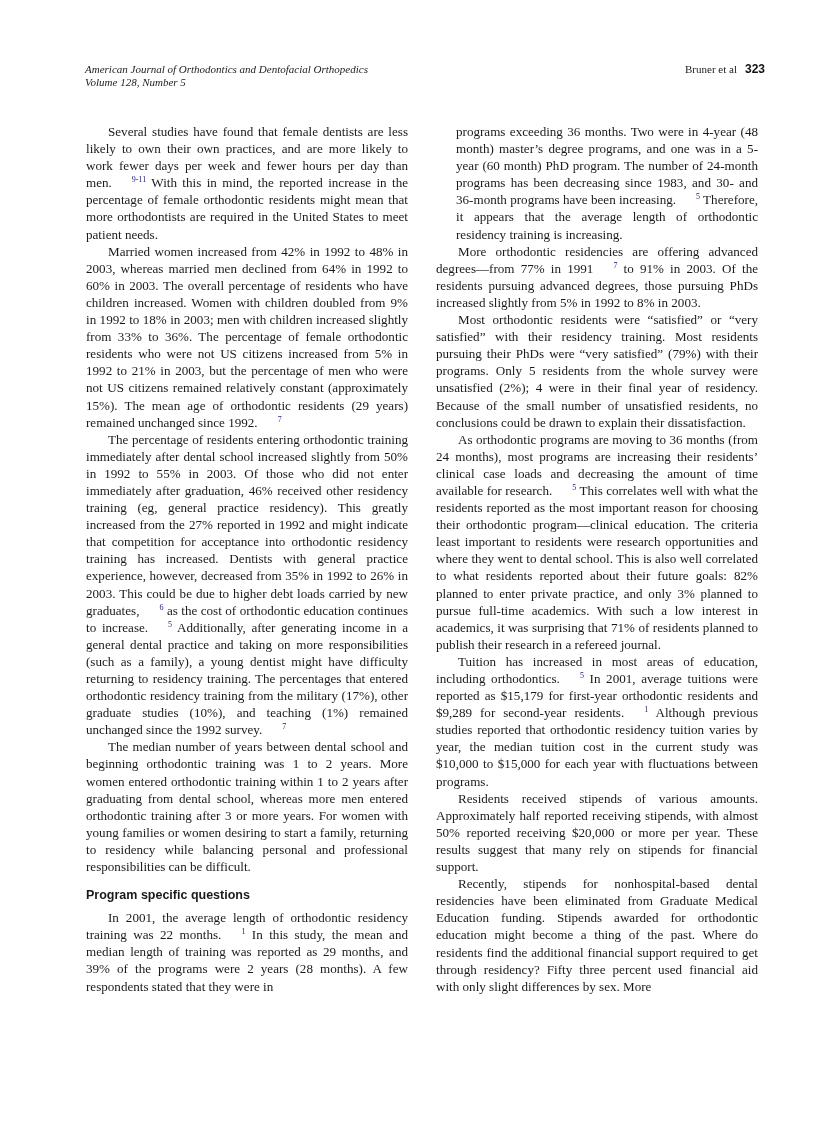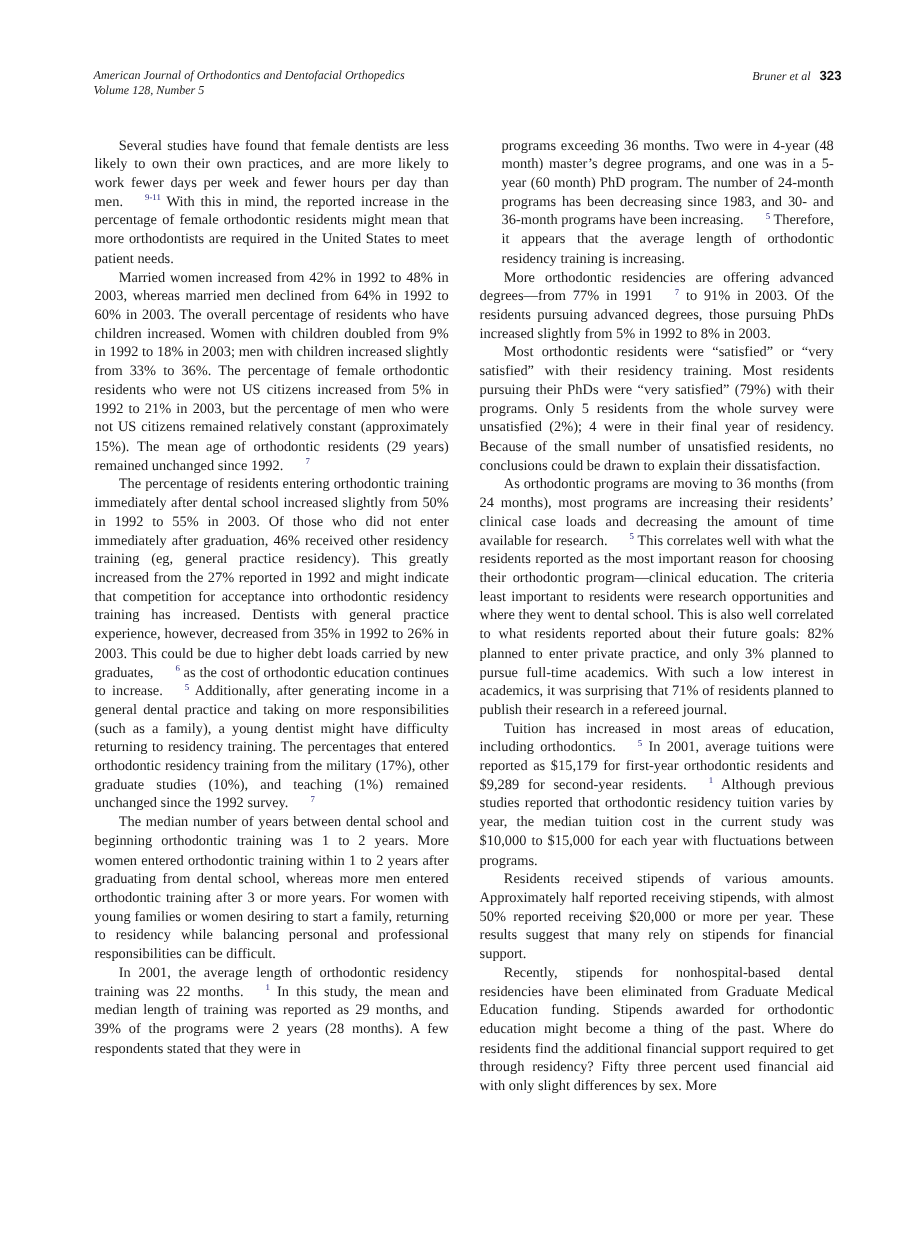--- a/index.html
+++ b/index.html
@@ -1,20 +1,20 @@
 <!DOCTYPE html>
 <html><head>
   <meta charset="utf-8">
   <style>
     html, body { margin: 0; padding: 0; background: #ffffff; }
     body { width: 838px; height: 1122px; position: relative; overflow: hidden; color: #1a1a1a; }
     .header { position: absolute; top: 63px; left: 85px; width: 680px; }
     .header-left { position: absolute; left: 0; top: 0; font-family: "Liberation Serif", serif; font-style: italic; font-size: 11px; line-height: 13px; color: #222; }
     .header-right { position: absolute; right: 0; top: 0; font-size: 11px; line-height: 13px; white-space: nowrap; }
-    .header-right .authors { font-family: "Liberation Serif", serif; font-style: italic; color: #222; }
+    .header-right .authors { font-family: "Liberation Serif", serif; color: #222; }
     .header-right .pagenum { font-family: "Liberation Sans", sans-serif; font-weight: bold; font-size: 12px; margin-left: 8px; color: #111; }
     .col { position: absolute; top: 123px; width: 322px; font-family: "Liberation Serif", serif; font-size: 13.1px; line-height: 17.1px; text-align: justify; color: #1a1a1a; }
     .col-left { left: 86px; }
     .col-right { left: 436px; }
     .col p { margin: 0; text-indent: 22px; hyphens: manual; }
     .col p.noindent { text-indent: 0; margin-left: 20px; }
     .section-heading { font-family: "Liberation Sans", sans-serif; font-weight: bold; font-size: 12.5px; line-height: 16px; margin: 12px 0 6px 0; color: #1a1a1a; text-indent: 0; }
     sup { font-size: 8px; line-height: 0; vertical-align: 5px; color: #1a1a7a; padding-left: 20px; }
   </style>
 </head>
@@ -28,20 +28,21 @@
   <div class="header-right">
     <span class="authors">Bruner et al</span><span class="pagenum">323</span>
   </div>
 </div>
 
 <div class="col col-left">
   <p><span>Several studies have found that female dentists are less likely to own their own practices, and are more likely to work fewer days per week and fewer hours per day than men.</span><sup>9-11</sup><span> With this in mind, the reported increase in the percentage of female orthodontic residents might mean that more orthodontists are required in the United States to meet patient needs.</span></p>
   <p><span>Married women increased from 42% in 1992 to 48% in 2003, whereas married men declined from 64% in 1992 to 60% in 2003. The overall percentage of residents who have children increased. Women with children doubled from 9% in 1992 to 18% in 2003; men with children increased slightly from 33% to 36%. The percentage of female orthodontic residents who were not US citizens increased from 5% in 1992 to 21% in 2003, but the percentage of men who were not US citizens remained relatively constant (approximately 15%). The mean age of orthodontic residents (29 years) remained unchanged since 1992.</span><sup>7</sup></p>
   <p><span>The percentage of residents entering orthodontic training immediately after dental school increased slightly from 50% in 1992 to 55% in 2003. Of those who did not enter immediately after graduation, 46% received other residency training (eg, general practice residency). This greatly increased from the 27% reported in 1992 and might indicate that competition for acceptance into orthodontic residency training has increased. Dentists with general practice experience, however, decreased from 35% in 1992 to 26% in 2003. This could be due to higher debt loads carried by new graduates,</span><sup>6</sup><span> as the cost of orthodontic education continues to increase.</span><sup>5</sup><span> Additionally, after generating income in a general dental practice and taking on more responsibilities (such as a family), a young dentist might have difficulty returning to residency training. The percentages that entered orthodontic residency training from the military (17%), other graduate studies (10%), and teaching (1%) remained unchanged since the 1992 survey.</span><sup>7</sup></p>
   <p><span>The median number of years between dental school and beginning orthodontic training was 1 to 2 years. More women entered orthodontic training within 1 to 2 years after graduating from dental school, whereas more men entered orthodontic training after 3 or more years. For women with young families or women desiring to start a family, returning to residency while balancing personal and professional responsibilities can be difficult.</span></p>
+  <div class="section-heading">Program specific questions</div>
   <p><span>In 2001, the average length of orthodontic residency training was 22 months.</span><sup>1</sup><span> In this study, the mean and median length of training was reported as 29 months, and 39% of the programs were 2 years (28 months). A few respondents stated that they were in</span></p>
 </div>
 
 <div class="col col-right">
   <p class="noindent"><span>programs exceeding 36 months. Two were in 4-year (48 month) master’s degree programs, and one was in a 5-year (60 month) PhD program. The number of 24-month programs has been decreasing since 1983, and 30- and 36-month programs have been increasing.</span><sup>5</sup><span> Therefore, it appears that the average length of orthodontic residency training is increasing.</span></p>
   <p><span>More orthodontic residencies are offering advanced degrees—from 77% in 1991</span><sup>7</sup><span> to 91% in 2003. Of the residents pursuing advanced degrees, those pursuing PhDs increased slightly from 5% in 1992 to 8% in 2003.</span></p>
   <p><span>Most orthodontic residents were “satisfied” or “very satisfied” with their residency training. Most residents pursuing their PhDs were “very satisfied” (79%) with their programs. Only 5 residents from the whole survey were unsatisfied (2%); 4 were in their final year of residency. Because of the small number of unsatisfied residents, no conclusions could be drawn to explain their dissatisfaction.</span></p>
   <p><span>As orthodontic programs are moving to 36 months (from 24 months), most programs are increasing their residents’ clinical case loads and decreasing the amount of time available for research.</span><sup>5</sup><span> This correlates well with what the residents reported as the most important reason for choosing their orthodontic program—clinical education. The criteria least important to residents were research opportunities and where they went to dental school. This is also well correlated to what residents reported about their future goals: 82% planned to enter private practice, and only 3% planned to pursue full-time academics. With such a low interest in academics, it was surprising that 71% of residents planned to publish their research in a refereed journal.</span></p>
   <p><span>Tuition has increased in most areas of education, including orthodontics.</span><sup>5</sup><span> In 2001, average tuitions were reported as $15,179 for first-year orthodontic residents and $9,289 for second-year residents.</span><sup>1</sup><span> Although previous studies reported that orthodontic residency tuition varies by year, the median tuition cost in the current study was $10,000 to $15,000 for each year with fluctuations between programs.</span></p>
   <p><span>Residents received stipends of various amounts. Approximately half reported receiving stipends, with almost 50% reported receiving $20,000 or more per year. These results suggest that many rely on stipends for financial support.</span></p>

